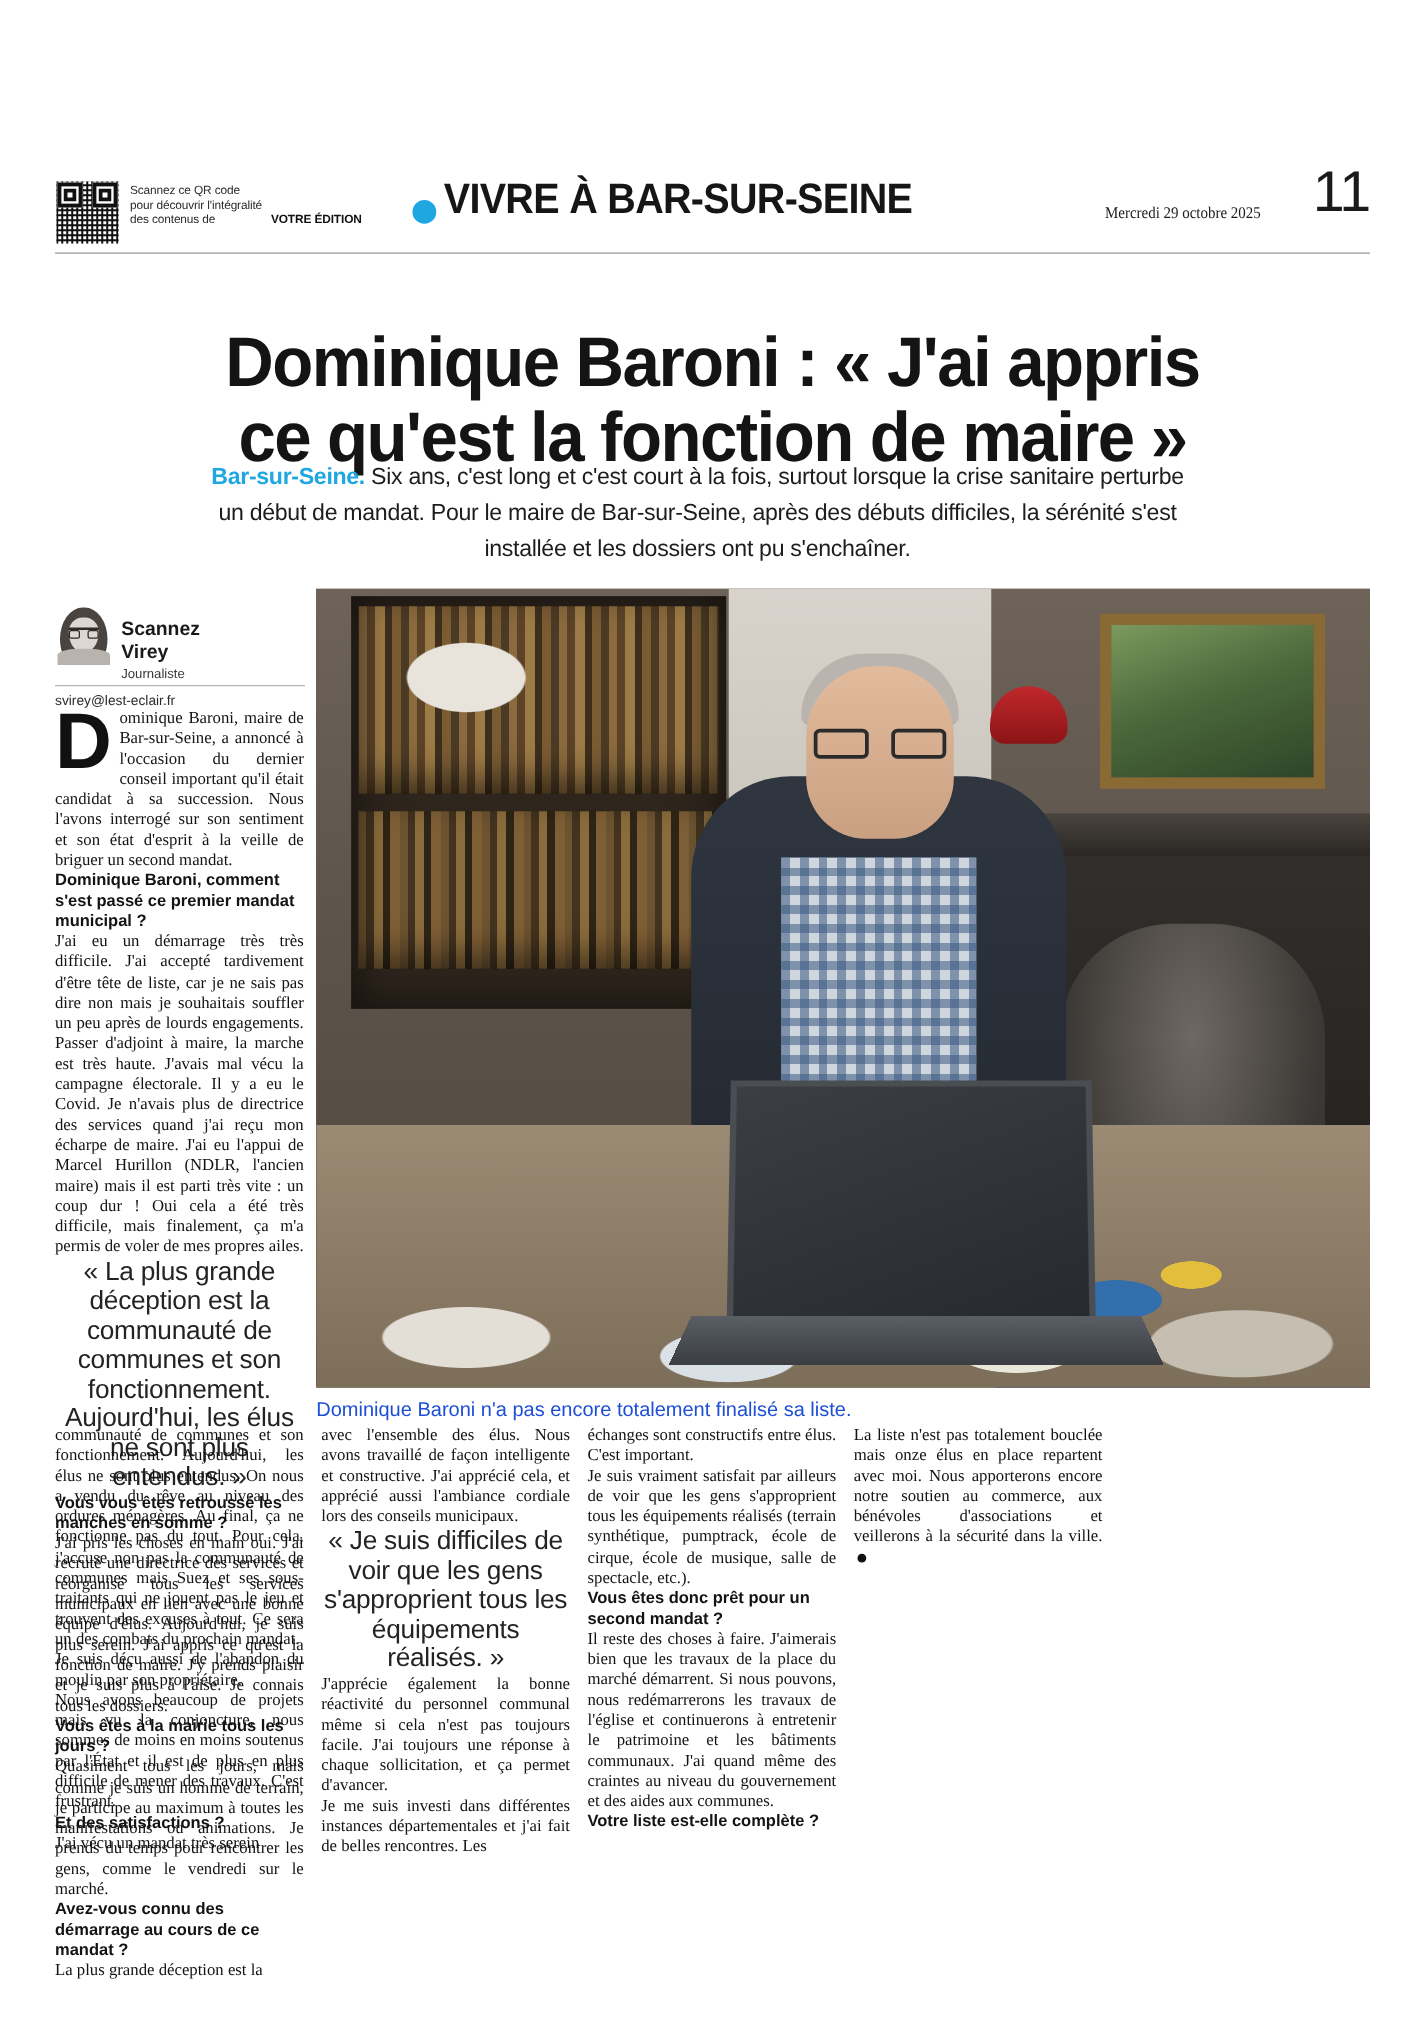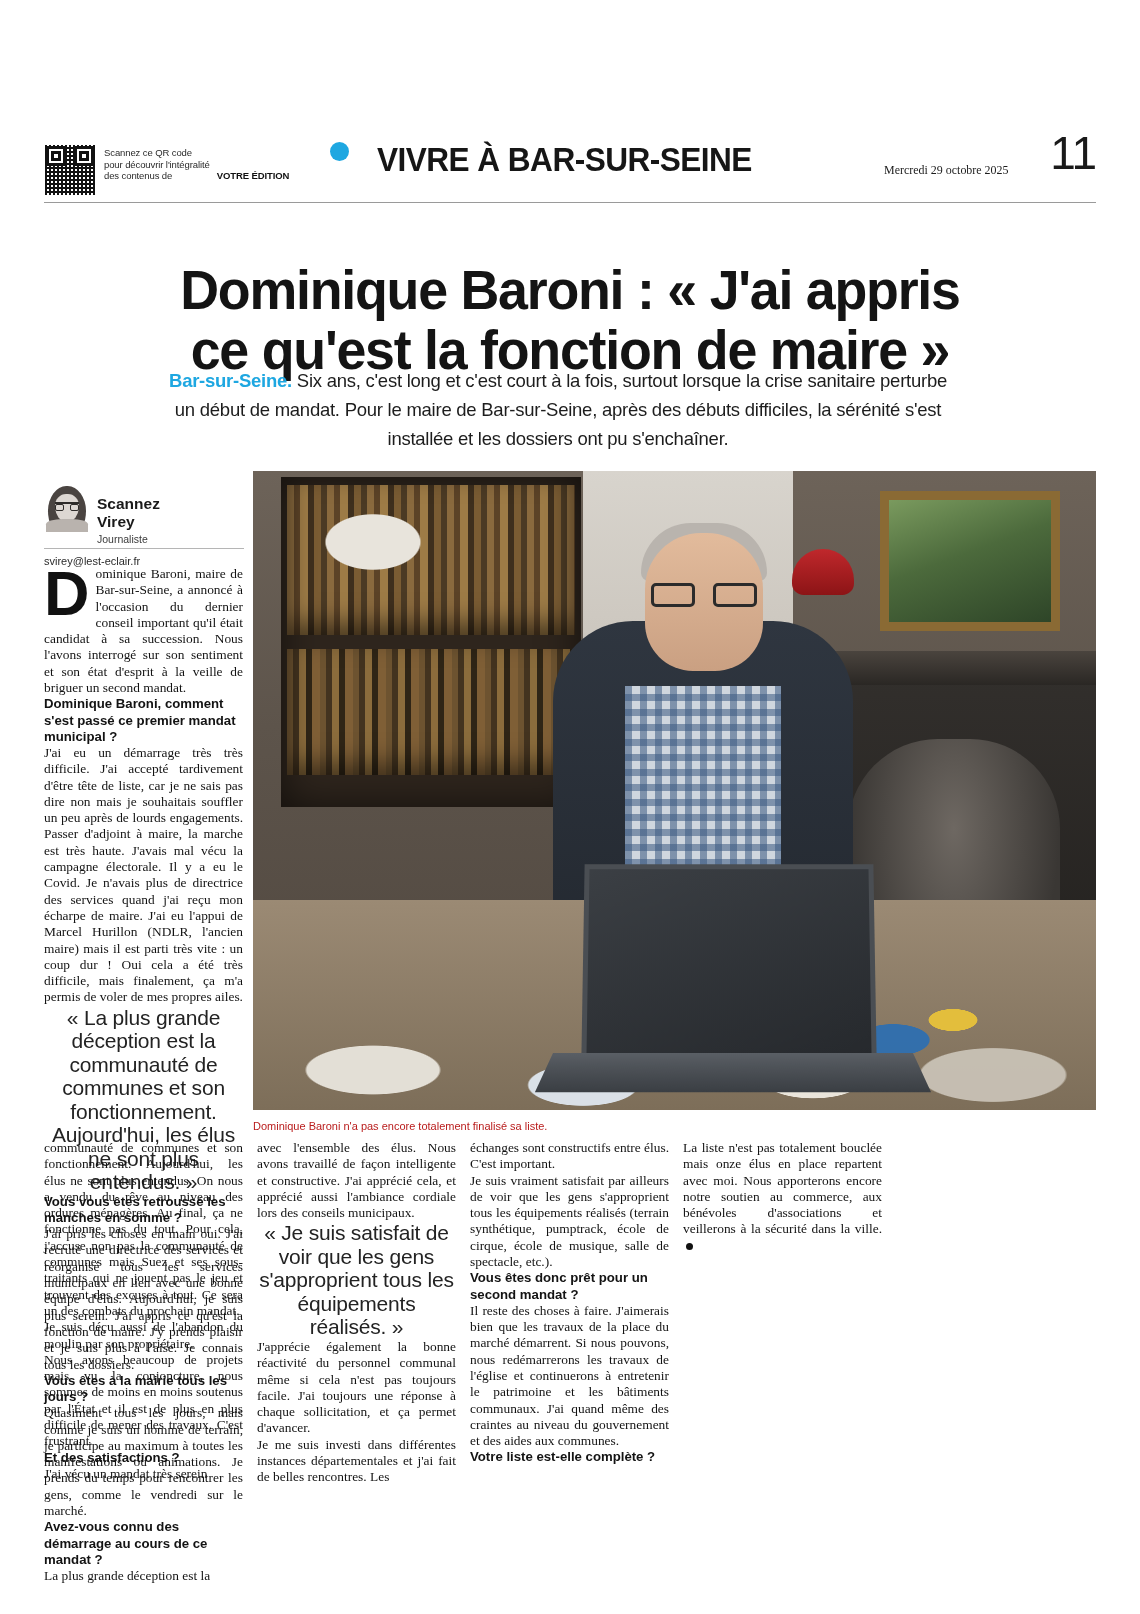--- a/index.html
+++ b/index.html
@@ -62,22 +62,22 @@
     color: #2a2a2a;
     padding-top: 3px;
     letter-spacing: -0.1px;
   }
   .qr-text b { font-weight: 700; color: #111; margin-left: 42px; }
 
   .section-title-wrap {
     position: absolute;
     left: 286px; top: 0px;
     display: flex;
-    align-items: flex-start;
-    gap: 28px;
+    align-items: flex-end;
+    gap: 6px;
   }
   .blue-dot {
     width: 19px; height: 19px;
     border-radius: 50%;
     background: #1EA7E1;
     flex: 0 0 auto;
     margin-top: 2px;
   }
   .section-title {
     font-family: "Liberation Sans", sans-serif;
@@ -439,22 +439,22 @@
     position: absolute;
     left: 60px; top: 36px;
     width: 120px; height: 70px;
     background: radial-gradient(ellipse at 50% 50%, #e8e4dc 0 55%, transparent 57%);
   }
   .photo-caption {
     position: absolute;
     left: 253px; top: 1120px;
     width: 843px;
     font-family: "Liberation Sans", sans-serif;
-    font-size: 11px;
-    color: #b91c1c;
+    font-size: 16px;
+    color: #1d4ed8;
   }
 
   
   .lower {
     position: absolute;
     left: 44px; top: 1140px;
     width: 1052px;
     display: flex;
     gap: 0;
   }
@@ -574,21 +574,21 @@
     <div class="lcol">
       <p>communauté de communes et son fonctionnement. Aujourd'hui, les élus ne sont plus entendus. On nous a vendu du rêve au niveau des ordures ménagères. Au final, ça ne fonctionne pas du tout. Pour cela, j'accuse non pas la communauté de communes mais Suez et ses sous-traitants qui ne jouent pas le jeu et trouvent des excuses à tout. Ce sera un des combats du prochain mandat.</p>
       <p>Je suis déçu aussi de l'abandon du moulin par son propriétaire.</p>
       <p>Nous avons beaucoup de projets mais vu la conjoncture, nous sommes de moins en moins soutenus par l'État et il est de plus en plus difficile de mener des travaux. C'est frustrant.</p>
       <p class="q">Et des satisfactions ?</p>
       <p>J'ai vécu un mandat très serein</p>
     </div>
 
     <div class="lcol">
       <p>avec l'ensemble des élus. Nous avons travaillé de façon intelligente et constructive. J'ai apprécié cela, et apprécié aussi l'ambiance cordiale lors des conseils municipaux.</p>
-      <p class="pullquote">« Je suis satisfait de voir que les gens s'approprient tous les équipements réalisés. »</p>
+      <p class="pullquote">« Je suis difficiles de voir que les gens s'approprient tous les équipements réalisés. »</p>
       <p>J'apprécie également la bonne réactivité du personnel communal même si cela n'est pas toujours facile. J'ai toujours une réponse à chaque sollicitation, et ça permet d'avancer.</p>
       <p>Je me suis investi dans différentes instances départementales et j'ai fait de belles rencontres. Les</p>
     </div>
 
     <div class="lcol">
       <p>échanges sont constructifs entre élus. C'est important.</p>
       <p>Je suis vraiment satisfait par ailleurs de voir que les gens s'approprient tous les équipements réalisés (terrain synthétique, pumptrack, école de cirque, école de musique, salle de spectacle, etc.).</p>
       <p class="q">Vous êtes donc prêt pour un second mandat ?</p>
       <p>Il reste des choses à faire. J'aimerais bien que les travaux de la place du marché démarrent. Si nous pouvons, nous redémarrerons les travaux de l'église et continuerons à entretenir le patrimoine et les bâtiments communaux. J'ai quand même des craintes au niveau du gouvernement et des aides aux communes.</p>
       <p class="q">Votre liste est-elle complète ?</p>

